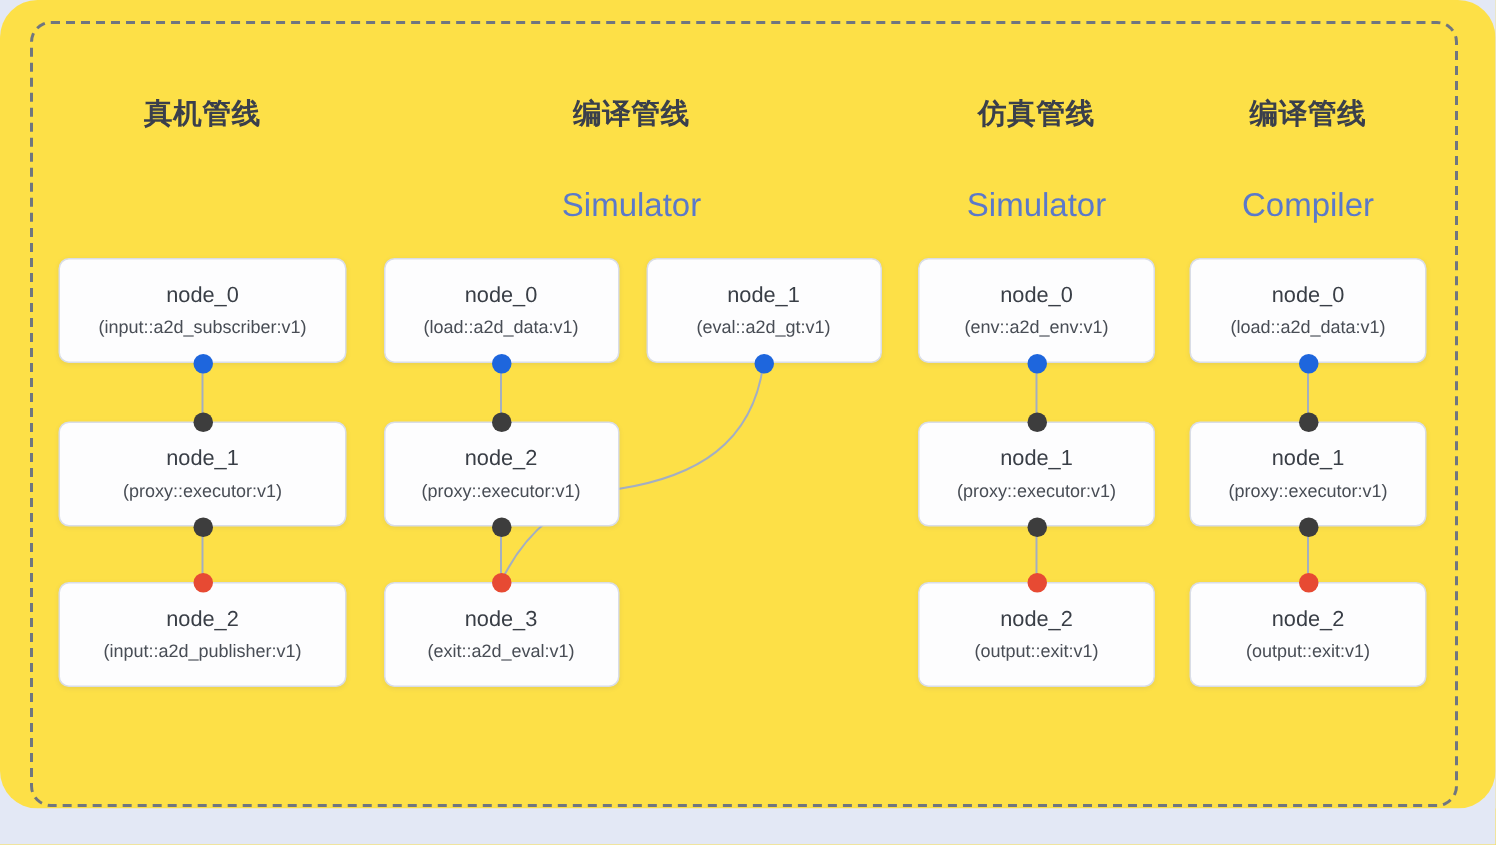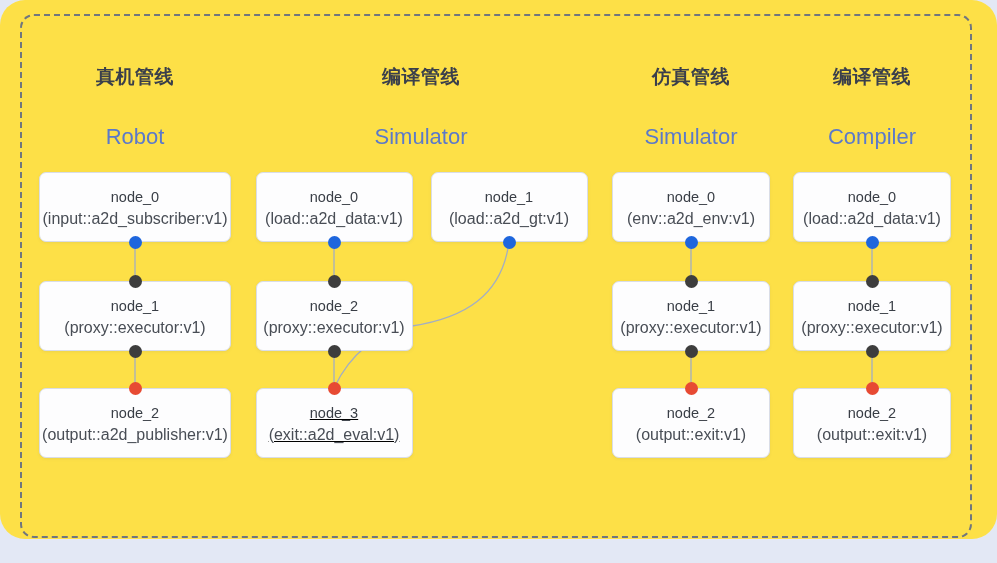--- a/index.html
+++ b/index.html
@@ -16,21 +16,21 @@
   .hdr{position:absolute;top:62px;transform:translateX(-50%);text-align:center;z-index:2;white-space:nowrap;}
   .hdr-zh{font-size:19px;font-weight:700;color:#3a3f4b;line-height:30px;letter-spacing:.5px;}
   .hdr-en{margin-top:30px;font-size:22px;font-weight:400;color:#5b79ca;line-height:30px;}
   .node{
     position:absolute;background:#fdfdfe;border:1px solid #d9dde7;border-radius:7px;
     box-sizing:border-box;display:flex;flex-direction:column;align-items:center;
     justify-content:center;gap:2px;z-index:2;
     box-shadow:0 1px 3px rgba(90,100,130,.10);
   }
   .node-name{font-size:14.5px;color:#393e46;line-height:20px;}
-  .node-type{font-size:16px;color:#484d55;line-height:19px;white-space:nowrap;}
+  .node-type{font-size:12px;color:#484d55;line-height:19px;white-space:nowrap;}
   .dot{position:absolute;width:13px;height:13px;border-radius:50%;z-index:3;}
 </style>
 </head>
 <body>
 
 <div class="canvas">
   <div class="frame"></div>
 
   <svg class="edges" id="edges-layer" width="997" height="563" viewBox="0 0 997 563">
       <line x1="135" y1="242" x2="135" y2="281" fill="none" stroke="#a3aec3" stroke-width="1.3"></line>
@@ -39,21 +39,20 @@
       <line x1="334" y1="351" x2="334" y2="388" fill="none" stroke="#a3aec3" stroke-width="1.3"></line>
       <path d="M 509 242 C 502 296, 464 318, 412 326 C 377 332, 350 354, 334 388" fill="none" stroke="#a3aec3" stroke-width="1.3"></path>
       <line x1="691" y1="242" x2="691" y2="281" fill="none" stroke="#a3aec3" stroke-width="1.3"></line>
       <line x1="691" y1="351" x2="691" y2="388" fill="none" stroke="#a3aec3" stroke-width="1.3"></line>
       <line x1="872" y1="242" x2="872" y2="281" fill="none" stroke="#a3aec3" stroke-width="1.3"></line>
       <line x1="872" y1="351" x2="872" y2="388" fill="none" stroke="#a3aec3" stroke-width="1.3"></line>
     </svg>
 
   <div class="hdr" style="left:135px">
     <div class="hdr-zh">真机管线</div>
-    <div class="hdr-en">Robot</div>
   </div>
   <div class="hdr" style="left:421px">
     <div class="hdr-zh">编译管线</div>
     <div class="hdr-en">Simulator</div>
   </div>
   <div class="hdr" style="left:691px">
     <div class="hdr-zh">仿真管线</div>
     <div class="hdr-en">Simulator</div>
   </div>
   <div class="hdr" style="left:872px">
@@ -68,40 +67,40 @@
       </div>
       <div class="dot" style="left: 128.5px; top: 235.5px; background: rgb(30, 102, 221);"></div>
       <div class="node" style="left: 39px; top: 281px; width: 192px; height: 70px;">
         <div class="node-name">node_1</div>
         <div class="node-type">(proxy::executor:v1)</div>
       </div>
       <div class="dot" style="left: 128.5px; top: 274.5px; background: rgb(61, 61, 61);"></div>
       <div class="dot" style="left: 128.5px; top: 344.5px; background: rgb(61, 61, 61);"></div>
       <div class="node" style="left: 39px; top: 388px; width: 192px; height: 70px;">
         <div class="node-name">node_2</div>
-        <div class="node-type">(output::a2d_publisher:v1)</div>
+        <div class="node-type">(input::a2d_publisher:v1)</div>
       </div>
       <div class="dot" style="left: 128.5px; top: 381.5px; background: rgb(231, 74, 51);"></div>
       <div class="node" style="left: 255.5px; top: 172px; width: 157px; height: 70px;">
         <div class="node-name">node_0</div>
         <div class="node-type">(load::a2d_data:v1)</div>
       </div>
       <div class="dot" style="left: 327.5px; top: 235.5px; background: rgb(30, 102, 221);"></div>
       <div class="node" style="left: 430.5px; top: 172px; width: 157px; height: 70px;">
         <div class="node-name">node_1</div>
-        <div class="node-type">(load::a2d_gt:v1)</div>
+        <div class="node-type">(eval::a2d_gt:v1)</div>
       </div>
       <div class="dot" style="left: 502.5px; top: 235.5px; background: rgb(30, 102, 221);"></div>
       <div class="node" style="left: 255.5px; top: 281px; width: 157px; height: 70px;">
         <div class="node-name">node_2</div>
         <div class="node-type">(proxy::executor:v1)</div>
       </div>
       <div class="dot" style="left: 327.5px; top: 274.5px; background: rgb(61, 61, 61);"></div>
       <div class="dot" style="left: 327.5px; top: 344.5px; background: rgb(61, 61, 61);"></div>
-      <div class="node" style="left: 255.5px; top: 388px; width: 157px; height: 70px; text-decoration: underline;">
+      <div class="node" style="left: 255.5px; top: 388px; width: 157px; height: 70px;">
         <div class="node-name">node_3</div>
         <div class="node-type">(exit::a2d_eval:v1)</div>
       </div>
       <div class="dot" style="left: 327.5px; top: 381.5px; background: rgb(231, 74, 51);"></div>
       <div class="node" style="left: 612px; top: 172px; width: 158px; height: 70px;">
         <div class="node-name">node_0</div>
         <div class="node-type">(env::a2d_env:v1)</div>
       </div>
       <div class="dot" style="left: 684.5px; top: 235.5px; background: rgb(30, 102, 221);"></div>
       <div class="node" style="left: 612px; top: 281px; width: 158px; height: 70px;">

